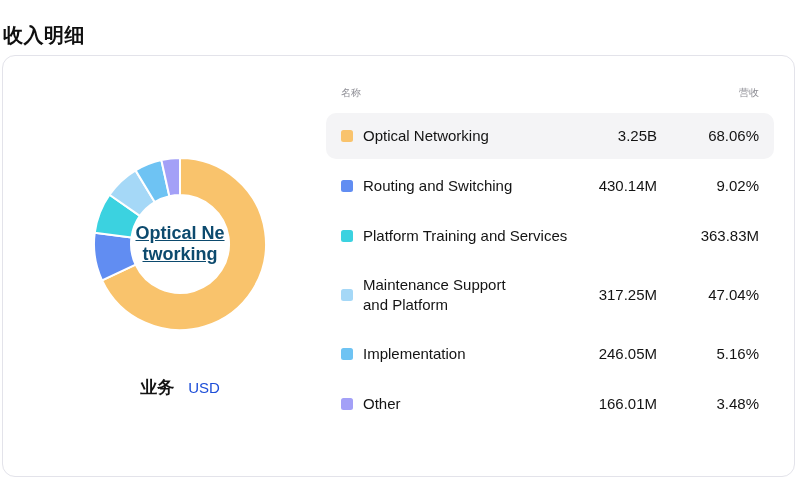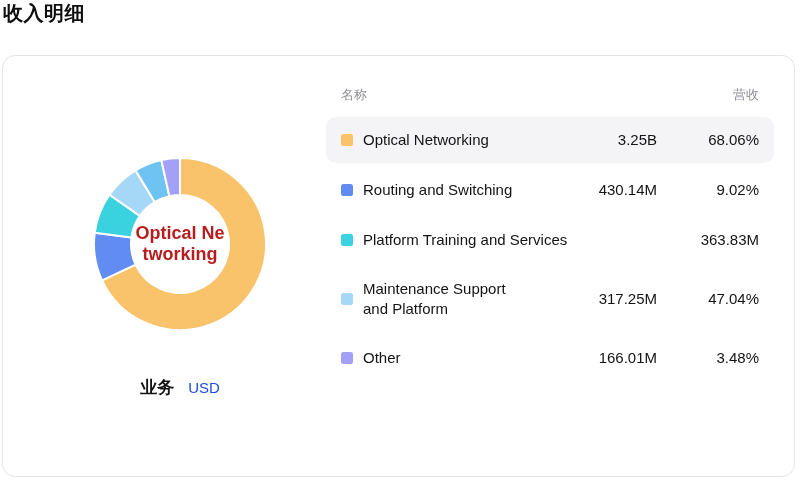--- a/index.html
+++ b/index.html
@@ -2,49 +2,50 @@
 <html><head>
 <meta charset="utf-8">
 <style>
   * { margin:0; padding:0; box-sizing:border-box; }
   html,body { background:#ffffff; }
   .page {
     position:relative; width:800px; height:482px; background:#ffffff;
     font-family:"Liberation Sans", sans-serif; overflow:hidden;
   }
   .page-title {
-    position:absolute; left:3px; top:0;
+    position:absolute; left:3px; top:22px;
     font-size:20px; font-weight:700; color:#0f0f0f; letter-spacing:0.5px;text-align:right;
   }
   .card {
     position:absolute; left:2px; top:55px; right:5px; bottom:5px;
     background:#ffffff; border:1px solid #e3e3ea; border-radius:13px;
     display:flex;
   }
   
   .chart-pane { position:relative; width:323px; flex:none; }
   .donut-wrap { position:absolute; left:82px; top:93px; width:190px; height:190px; }
   .donut-wrap svg { display:block; width:190px; height:190px; }
   .center-label {
     position:absolute; inset:0; display:flex; flex-direction:column;
     align-items:center; justify-content:center; text-align:center;
-    font-size:18px; line-height:21px; font-weight:700; color:#b91c1c;
+    font-size:18px; line-height:21px; font-weight:700; color:#0c4a6e;
     pointer-events:none;
+    text-decoration:underline;
   }
   .chart-footer {
     position:absolute; left:82px; top:320px; width:190px; text-align:center;
     white-space:nowrap;
   }
   .chart-footer .biz { font-size:17px; font-weight:700; color:#141414;text-align:center; }
   .chart-footer .usd { font-size:15px; color:#1d4ed8; margin-left:14px; }
   
   .table-pane { flex:1 1 auto; padding:30px 20px 0 0; min-width:0; }
   .thead {
     display:flex; align-items:center; padding:0 15px; margin-bottom:13px;
-    font-size:13px; color:#8e8e95;justify-content:flex-end;
+    font-size:10px; color:#8e8e95;justify-content:flex-end;
   }
   .col-name { flex:1 1 auto; min-width:0; }
   .col-rev  { width:126px; flex:none; text-align:right; }
   .col-share{ width:102px; flex:none; text-align:right; }
   .trow {
     display:flex; align-items:center; padding:12px 15px; min-height:46px;
     margin-bottom:4px; border-radius:10px; font-size:15px; color:#141414;
     cursor:default;
     justify-content:space-between;
   }
@@ -106,20 +107,26 @@
     <span class="col-name">Platform Training and Services</span>
     <span class="col-rev">363.83M</span>
   </div>
           <div class="trow">
     <span class="swatch" style="background: rgb(165, 216, 247);"></span>
     <span class="col-name">Maintenance Support and Platform</span>
     <span class="col-rev">317.25M</span>
     <span class="col-share">47.04%</span>
   </div>
           <div class="trow">
+    <span class="swatch" style="background: rgb(110, 195, 243);"></span>
+    <span class="col-name">Implementation</span>
+    <span class="col-rev">246.05M</span>
+    <span class="col-share">5.16%</span>
+  </div>
+          <div class="trow">
     <span class="swatch" style="background: rgb(163, 160, 247);"></span>
     <span class="col-name">Other</span>
     <span class="col-rev">166.01M</span>
     <span class="col-share">3.48%</span>
   </div>
         </div>
     </div>
 
   </div>
 </div>

